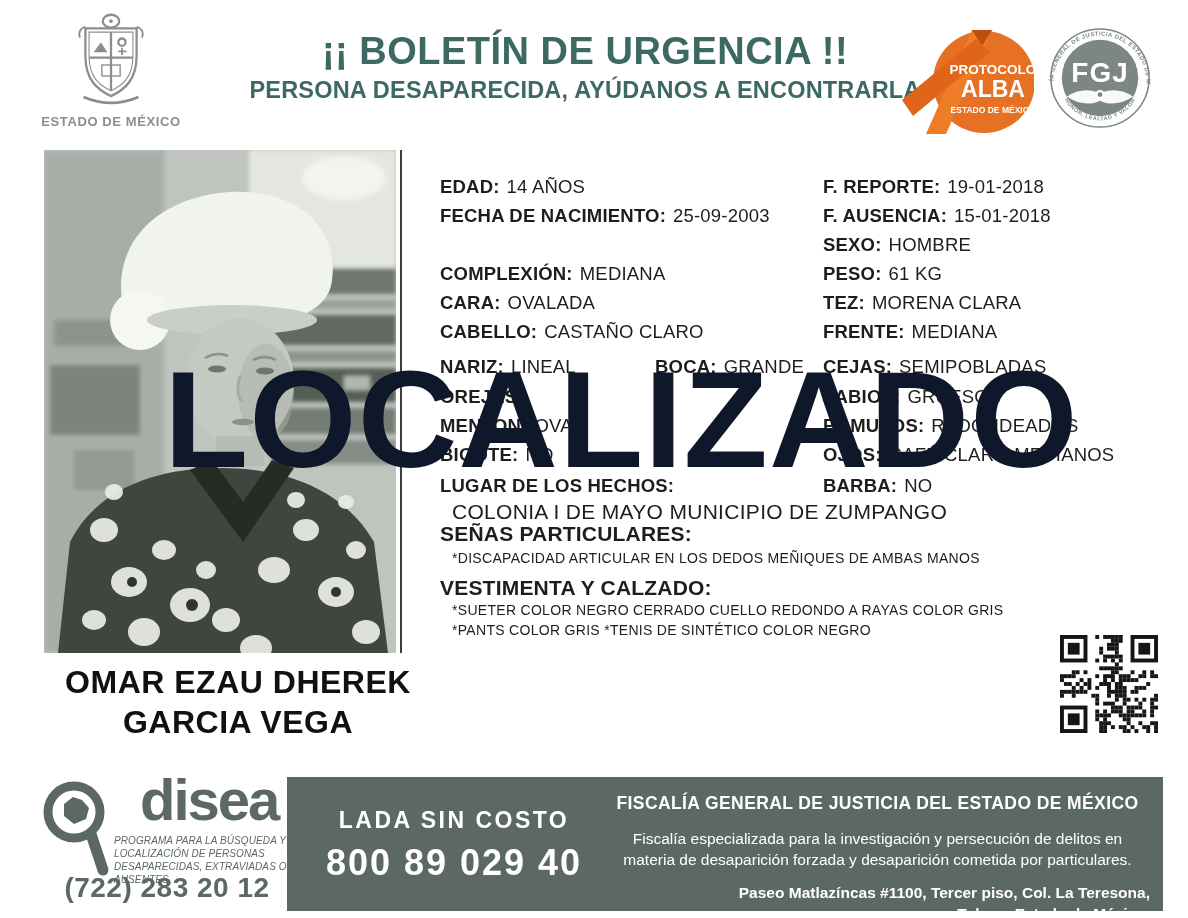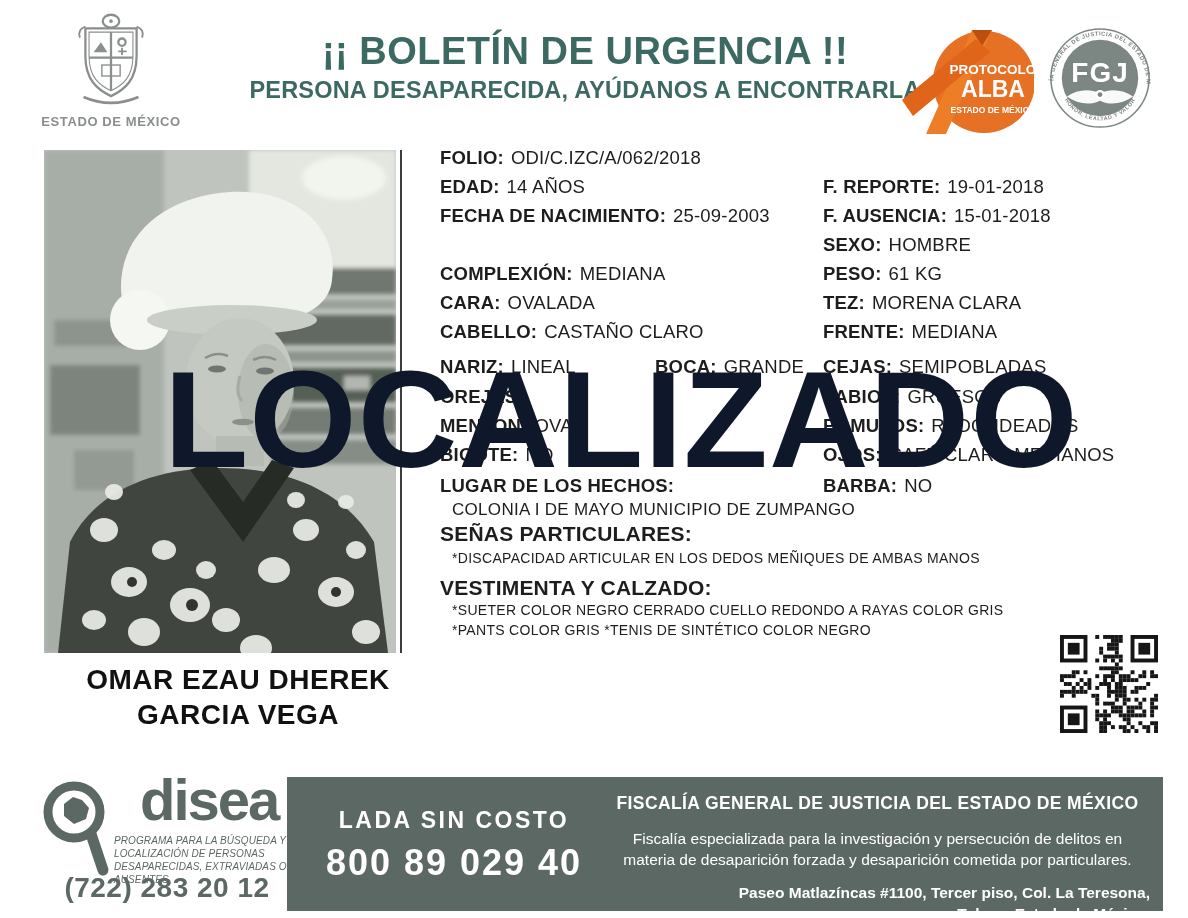--- a/index.html
+++ b/index.html
@@ -19,28 +19,28 @@
   .photo{position:absolute;left:44px;top:150px;width:352px;height:503px;background:#bfc5be;}
   .photo-rule{position:absolute;left:400px;top:150px;width:1.5px;height:503px;background:#3d3d3d;}
 
   
   .frow{position:absolute;white-space:nowrap;font-size:18.5px;}
   .frow.colL{left:440px;}
   .frow.colR{left:823px;}
   .flabel{font-weight:800;letter-spacing:.2px;}
   .fvalue{font-weight:400;margin-left:7px;letter-spacing:.2px;}
   .pair2{position:absolute;left:215px;white-space:nowrap;}
-  .lugar-detail{position:absolute;left:452px;top:500px;font-size:17px;letter-spacing:.3px;white-space:nowrap;}
+  .lugar-detail{position:absolute;left:452px;top:500px;font-size:21px;letter-spacing:.3px;white-space:nowrap;}
 
   .section-title{position:absolute;left:440px;font-size:21px;font-weight:800;letter-spacing:.2px;}
   .section-detail{position:absolute;left:452px;font-size:14px;letter-spacing:.3px;line-height:1.4;}
 
   
   .person-name{position:absolute;left:38px;top:662px;width:400px;text-align:center;
-               font-size:28px;font-weight:800;letter-spacing:.5px;line-height:1.25;color:#111;}
+               font-size:32px;font-weight:800;letter-spacing:.5px;line-height:1.25;color:#111;}
   .qr{position:absolute;left:1060px;top:635px;width:98px;height:98px;background:#fff;}
 
   
   .watermark{position:absolute;left:164px;top:350px;font-size:138px;font-weight:800;
              letter-spacing:1px;white-space:nowrap;z-index:50;line-height:1;}
 
   
   .odisea{position:absolute;left:40px;top:778px;width:250px;height:132px;color:#5c6863;}
   .odisea-brand{position:absolute;left:60px;top:-12px;font-size:58px;font-weight:800;letter-spacing:-2px;margin-left:40px;}
   .odisea-program{position:absolute;left:74px;top:56px;width:182px;font-size:10px;line-height:1.3;letter-spacing:.1px;font-style:italic;}
@@ -181,21 +181,20 @@
         <g fill="#30352f">
           <circle cx="88" cy="432" r="5"></circle>
             <circle cx="148" cy="455" r="6"></circle>
             <circle cx="292" cy="442" r="5"></circle>
         </g>
       </g>
     </svg>
   </div>
   <div class="photo-rule"></div>
 
-  <div class="frow colL" style="top:147px"><span class="flabel">FOLIO:</span><span class="fvalue">ODI/C.IZC/A/062/2018</span></div>
   <div class="frow colL" style="top:176px"><span class="flabel">EDAD:</span><span class="fvalue">14 AÑOS</span></div>
   <div class="frow colL" style="top:205px"><span class="flabel">FECHA DE NACIMIENTO:</span><span class="fvalue">25-09-2003</span></div>
   <div class="frow colL" style="top:263px"><span class="flabel">COMPLEXIÓN:</span><span class="fvalue">MEDIANA</span></div>
   <div class="frow colL" style="top:292px"><span class="flabel">CARA:</span><span class="fvalue">OVALADA</span></div>
   <div class="frow colL" style="top:321px"><span class="flabel">CABELLO:</span><span class="fvalue">CASTAÑO CLARO</span></div>
   <div class="frow colL" style="top:356px">
     <span class="flabel">NARIZ:</span><span class="fvalue">LINEAL</span>
     <span class="pair2"><span class="flabel">BOCA:</span><span class="fvalue">GRANDE</span></span>
   </div>
   <div class="frow colL" style="top:386px"><span class="flabel">OREJAS:</span><span class="fvalue"></span></div>

